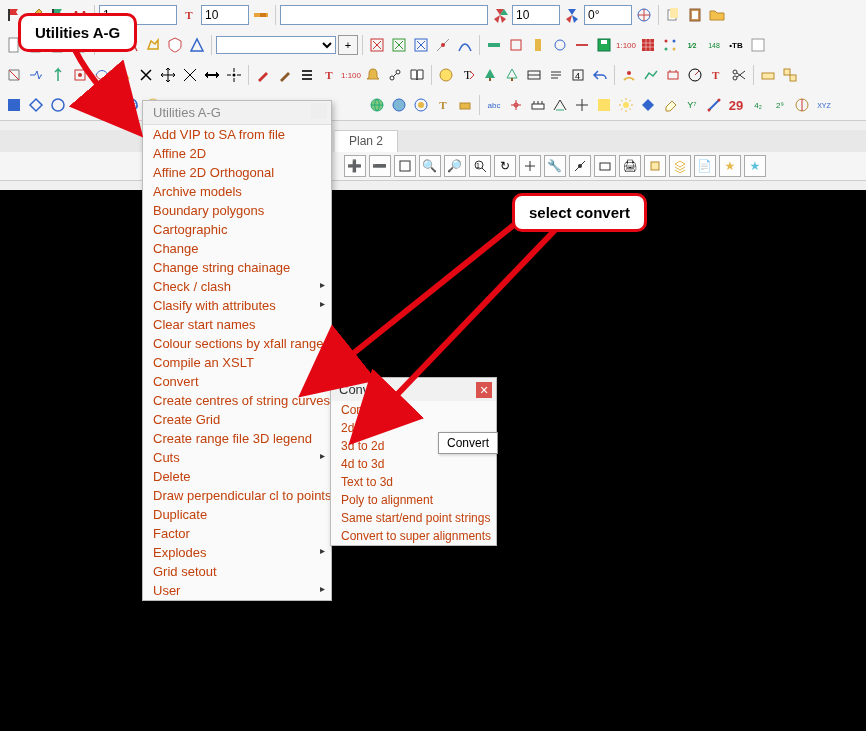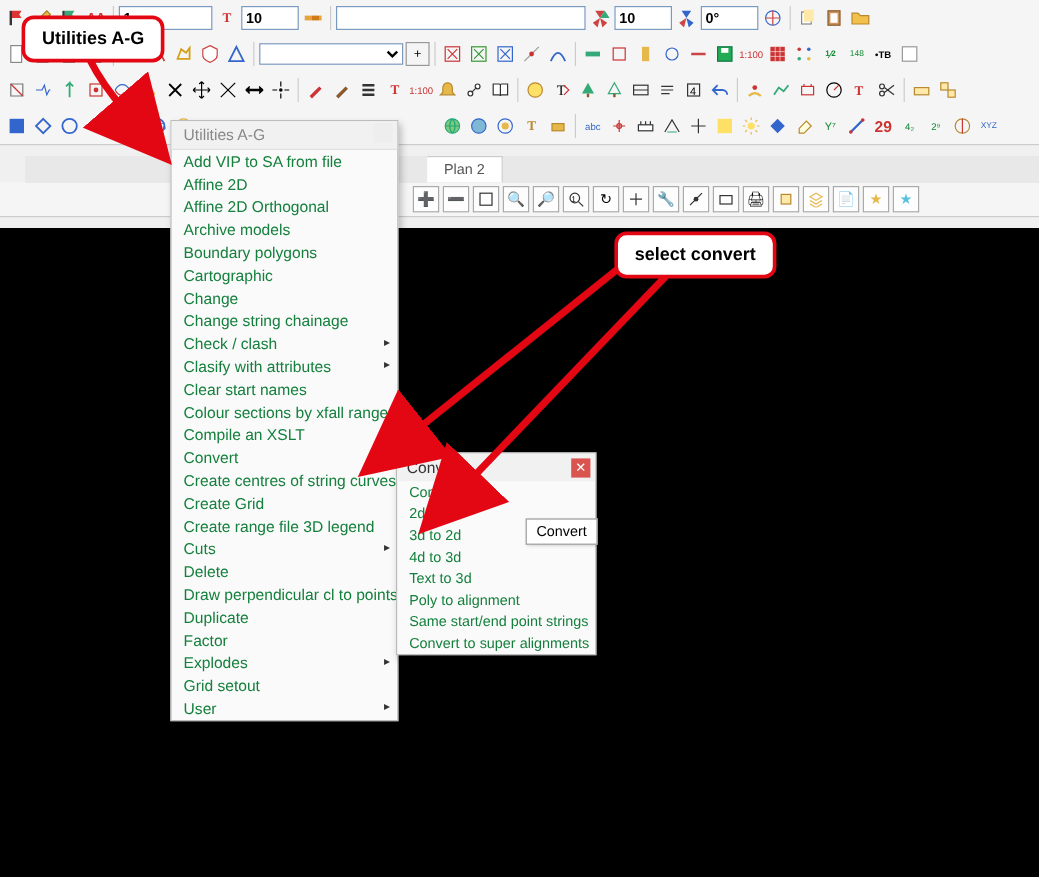--- a/index.html
+++ b/index.html
@@ -36,36 +36,34 @@
     cursor: pointer;
     flex-shrink: 0;
   }
   .tb-btn svg { width: 16px; height: 16px; }
   .tb-input {
     height: 18px;
     border: 1px solid #7a9ac0;
     background: #fff;
     font-size: 12px;
     padding: 0 3px;
-    font-weight: bold;
   }
   .tb-sep {
     width: 1px;
     height: 20px;
     background: #ccc;
     margin: 0 2px;
     flex-shrink: 0;
   }
   .tab-bar {
     background: #e8e8e8;
     height: 22px;
     display: flex;
     align-items: stretch;
     border-bottom: 1px solid #ccc;
-    margin-left: 21px;
   }
   .tab {
     padding: 3px 14px;
     font-size: 12px;
     color: #555;
     border-right: 1px solid #ccc;
     background: #f0f0f0;
     cursor: pointer;
   }
   .view-toolbar {
@@ -115,21 +113,21 @@
     top: 2px;
     width: 16px;
     height: 16px;
     background: #eee;
   }
   .menu-item {
     padding: 2px 20px 2px 10px;
     cursor: pointer;
     white-space: nowrap;
     position: relative;
-    color: #15803d;
+    color: #c2410c;
   }
   .menu-item.has-sub::after {
     content: "▸";
     position: absolute;
     right: 6px;
     top: 2px;
     font-size: 10px;
     color: #333;
   }
   .submenu {

